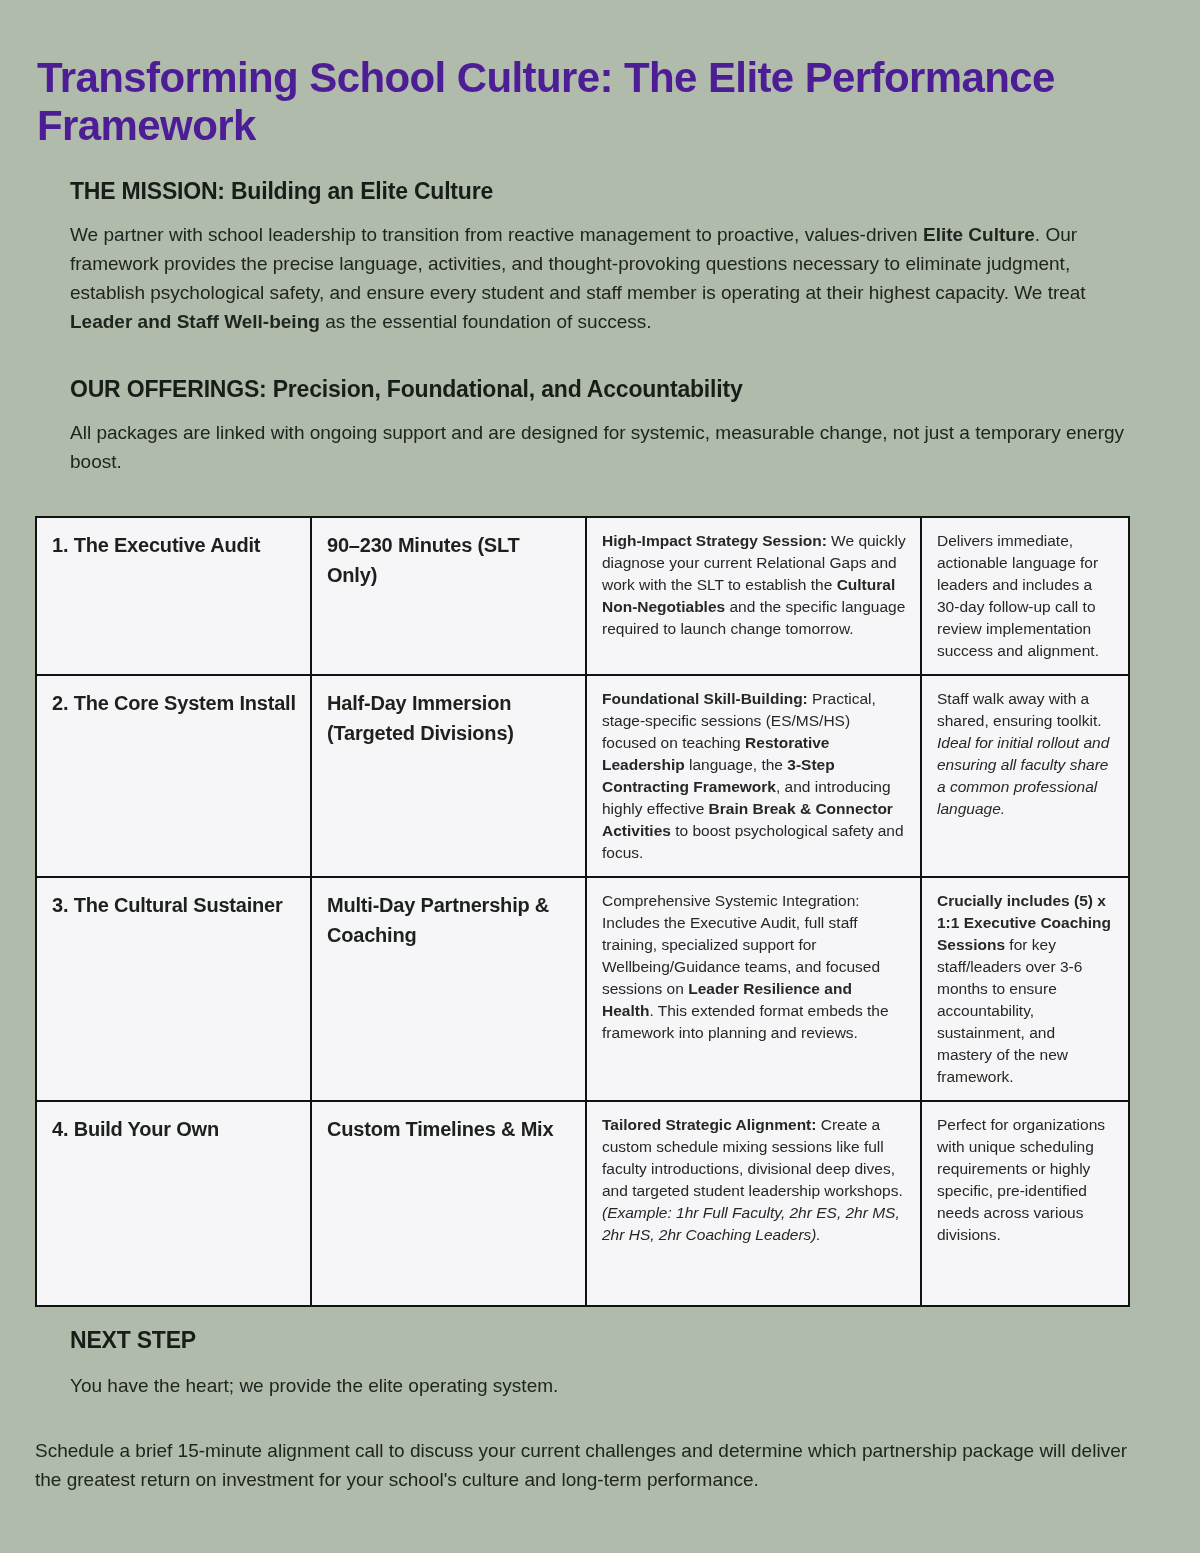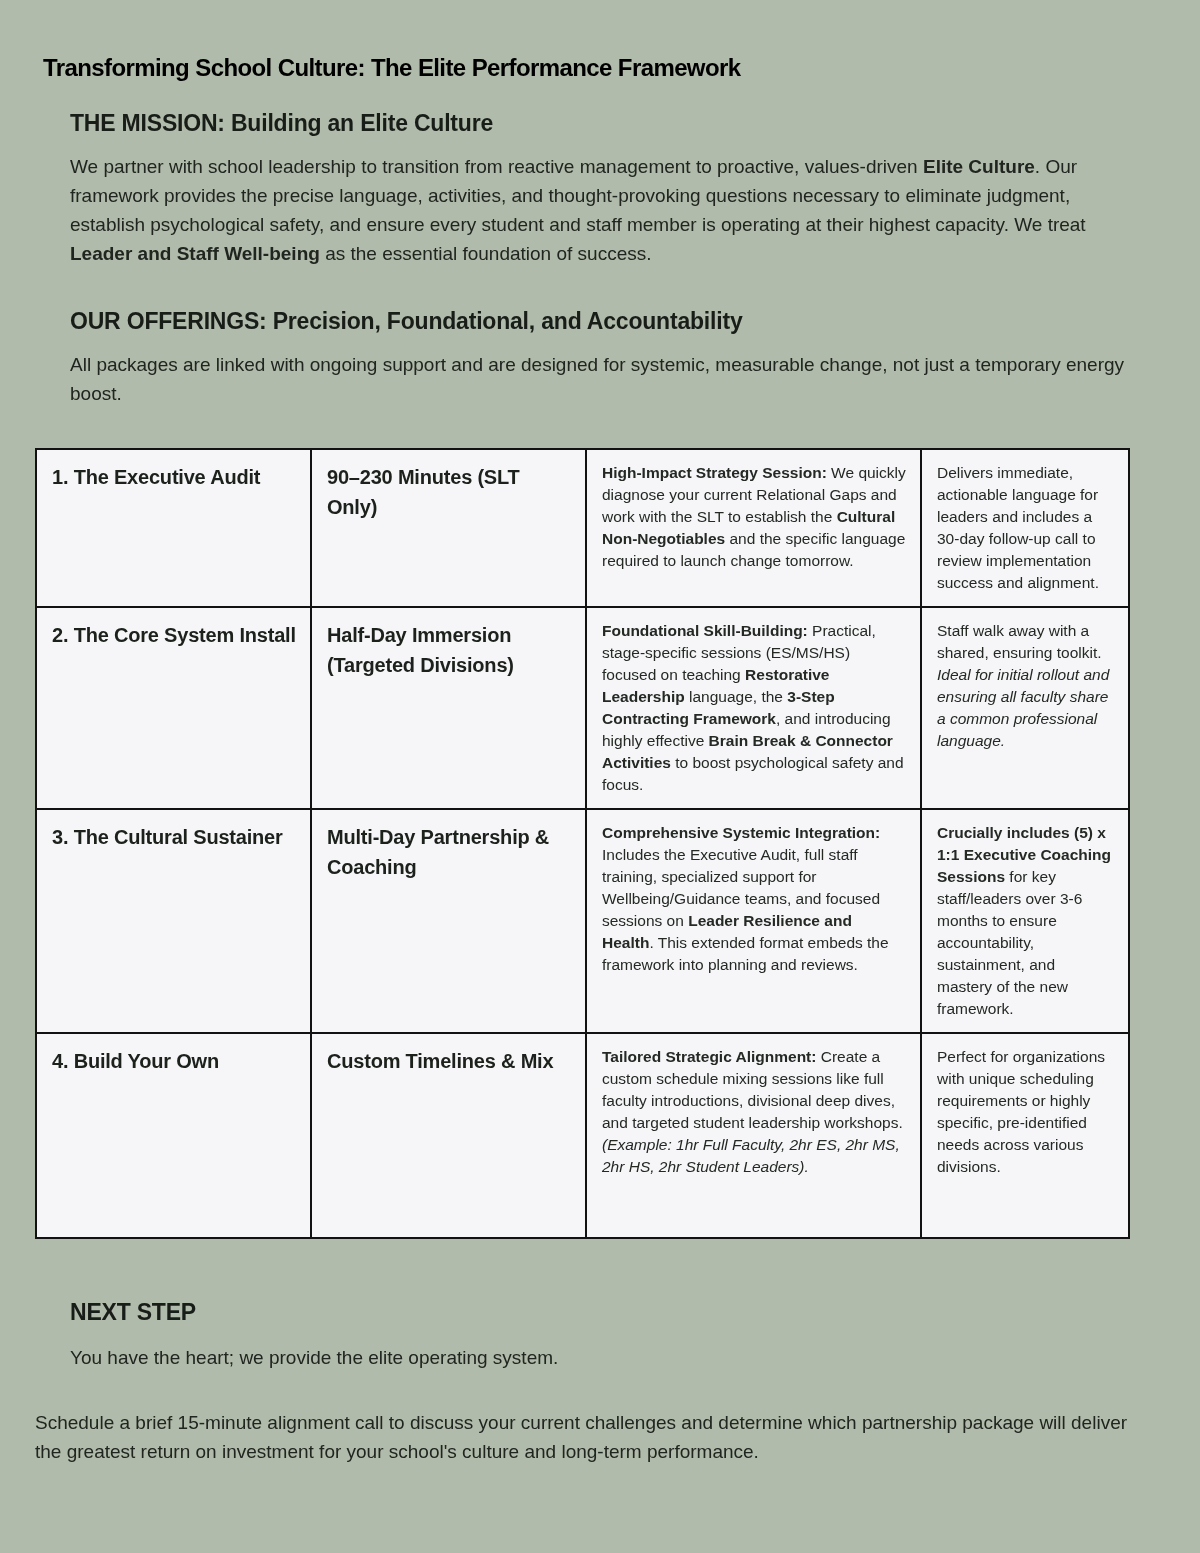--- a/index.html
+++ b/index.html
@@ -10,36 +10,36 @@
     -webkit-font-smoothing: antialiased;
   }
   .page {
     width: 1200px;
     min-height: 1553px;
     margin: 0 auto;
     background: #b1bbab;
     padding: 54px 36px 60px 35px;
   }
   h1.doc-title {
-    font-size: 24px;
+    font-size: 42px;
     font-weight: 700;
     letter-spacing: -0.6px;
-    color: #000000;
-    margin-left: 8px;
+    color: #4c1d95;
+    margin-left: 2px;
   }
   .indent { margin-left: 35px; margin-right: 18px; }
   h2.section-heading {
     font-size: 23px;
     font-weight: 700;
     color: #181d18;
     letter-spacing: -0.2px;
   }
   .h2-mission   { margin-top: 28px; }
   .h2-offerings { margin-top: 40px; }
-  .h2-next      { margin-top: 60px; }
+  .h2-next      { margin-top: 20px; }
   p.body-text {
     font-size: 19px;
     line-height: 29px;
     margin-top: 15px;
     color: #20251f;
     max-width: 1085px;
   }
   table.offerings-table {
     margin-top: 40px;
     border-collapse: collapse;
@@ -118,27 +118,27 @@
       </tr>
       <tr class="row-2">
         <td class="cell-bold">2. The Core System Install</td>
         <td class="cell-bold">Half-Day Immersion (Targeted Divisions)</td>
         <td class="cell-small"><span style="font-weight: 700;">Foundational Skill-Building:</span><span> Practical, stage-specific sessions (ES/MS/HS) focused on teaching </span><span style="font-weight: 700;">Restorative Leadership</span><span> language, the </span><span style="font-weight: 700;">3-Step Contracting Framework</span><span>, and introducing highly effective </span><span style="font-weight: 700;">Brain Break &amp; Connector Activities</span><span> to boost psychological safety and focus.</span></td>
         <td class="cell-small"><span>Staff walk away with a shared, ensuring toolkit. </span><span style="font-style: italic;">Ideal for initial rollout and ensuring all faculty share a common professional language.</span></td>
       </tr>
       <tr class="row-3">
         <td class="cell-bold">3. The Cultural Sustainer</td>
         <td class="cell-bold">Multi-Day Partnership &amp; Coaching</td>
-        <td class="cell-small"><span style="font-weight: 700;">Comprehensive Systemic Integration:</span><span> Includes the Executive Audit, full staff training, specialized support for Wellbeing/Guidance teams, and focused sessions on </span><span style="font-weight: 700;">Leader Resilience and Health</span><span>. This extended format embeds the framework into planning and reviews.</span></td>
+        <td class="cell-small"><span style="font-weight: 400;">Comprehensive Systemic Integration:</span><span> Includes the Executive Audit, full staff training, specialized support for Wellbeing/Guidance teams, and focused sessions on </span><span style="font-weight: 700;">Leader Resilience and Health</span><span>. This extended format embeds the framework into planning and reviews.</span></td>
         <td class="cell-small"><span style="font-weight: 700;">Crucially includes (5) x 1:1 Executive Coaching Sessions</span><span> for key staff/leaders over 3-6 months to ensure accountability, sustainment, and mastery of the new framework.</span></td>
       </tr>
       <tr class="row-4">
         <td class="cell-bold">4. Build Your Own</td>
         <td class="cell-bold">Custom Timelines &amp; Mix</td>
-        <td class="cell-small"><span style="font-weight: 700;">Tailored Strategic Alignment:</span><span> Create a custom schedule mixing sessions like full faculty introductions, divisional deep dives, and targeted student leadership workshops. </span><span style="font-style: italic;">(Example: 1hr Full Faculty, 2hr ES, 2hr MS, 2hr HS, 2hr Student Leaders).</span></td>
+        <td class="cell-small"><span style="font-weight: 700;">Tailored Strategic Alignment:</span><span> Create a custom schedule mixing sessions like full faculty introductions, divisional deep dives, and targeted student leadership workshops. </span><span style="font-style: italic;">(Example: 1hr Full Faculty, 2hr ES, 2hr MS, 2hr HS, 2hr Coaching Leaders).</span></td>
         <td class="cell-small"><span>Perfect for organizations with unique scheduling requirements or highly specific, pre-identified needs across various divisions.</span></td>
       </tr>
     </tbody>
   </table>
 
   <div class="indent">
     <h2 class="section-heading h2-next">NEXT STEP</h2>
     <p class="tagline">You have the heart; we provide the elite operating system.</p>
   </div>
 

